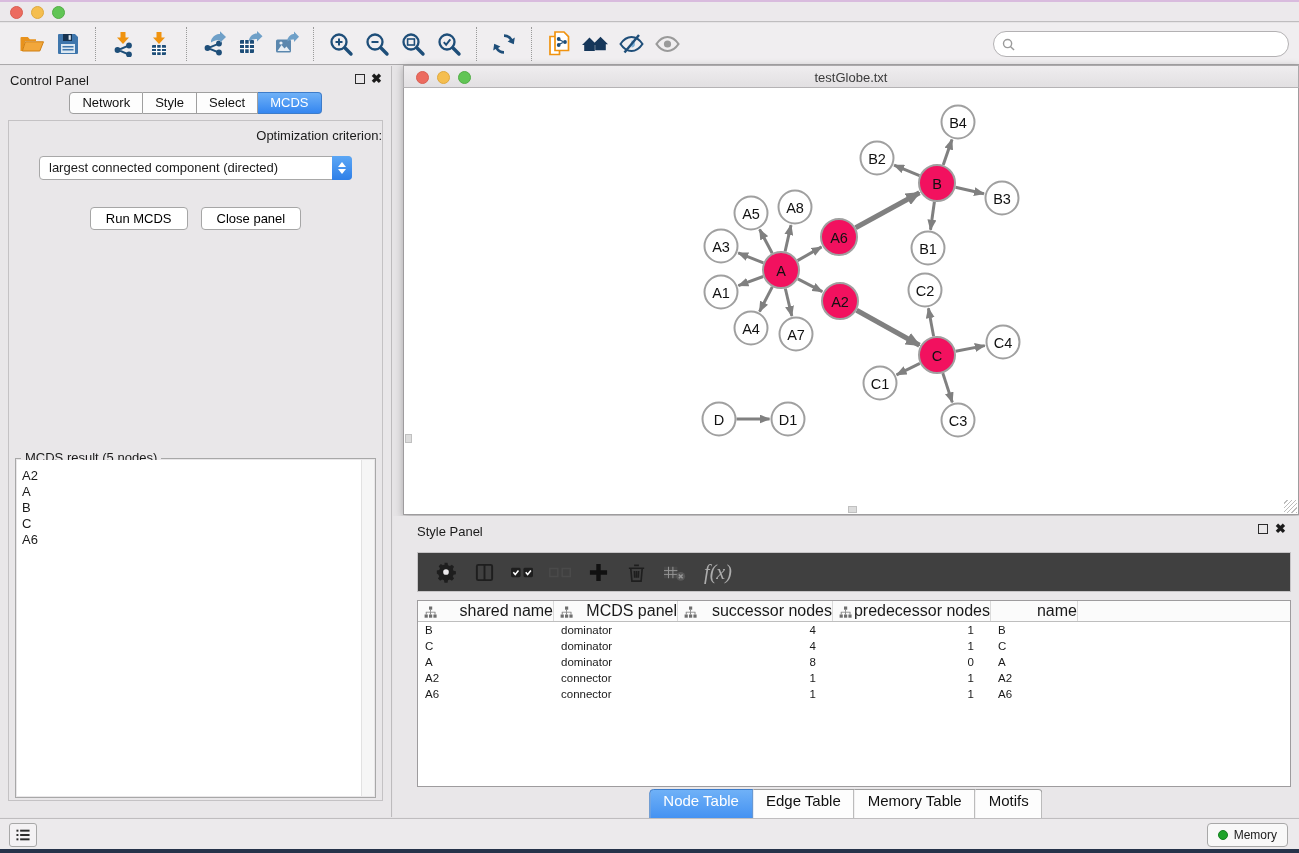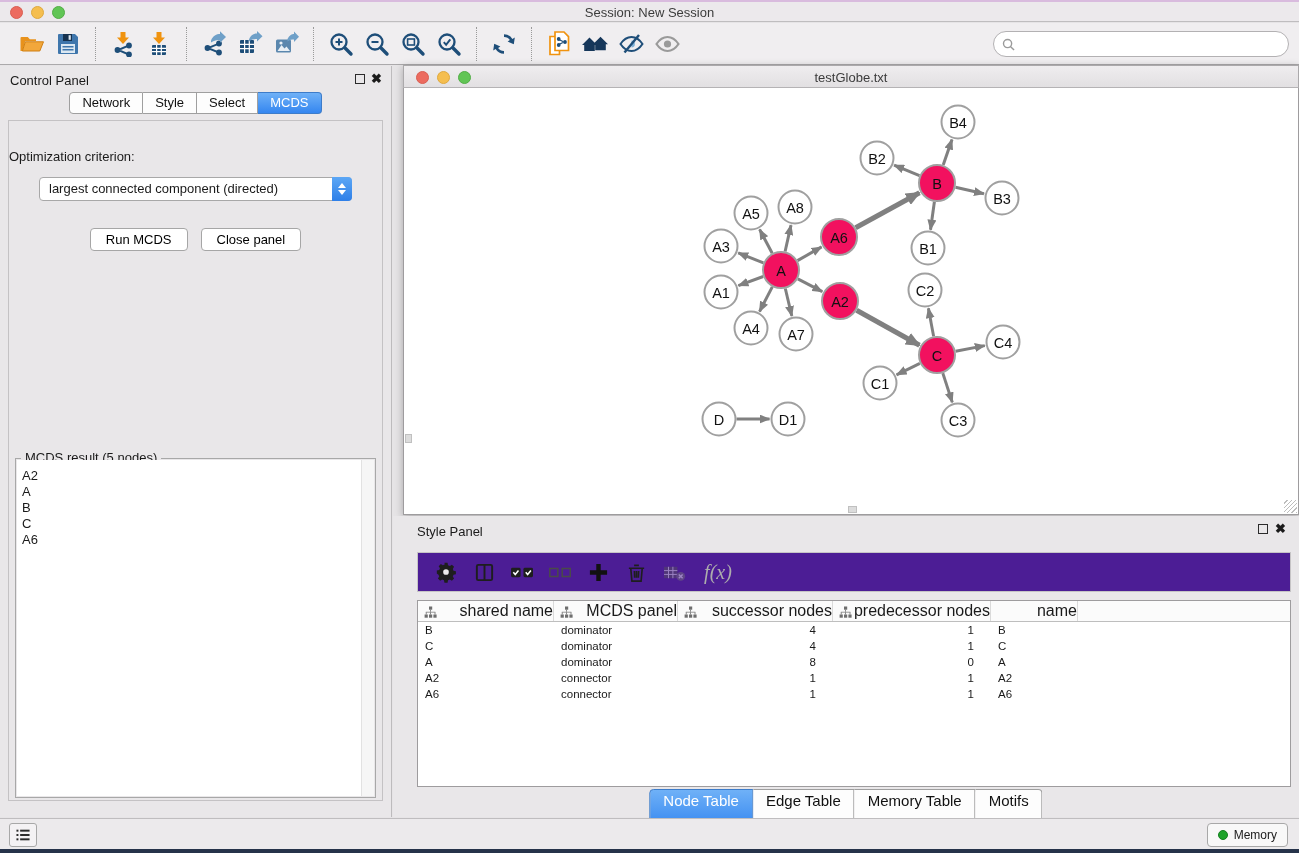--- a/index.html
+++ b/index.html
@@ -36,21 +36,21 @@
   #control-panel .float-icon { right:26px; } #control-panel .close-icon { right:9px; }
 
   .seg-tabs { display:flex; justify-content:center; }
   .seg { background:#FDFDFD; border:1px solid #9F9F9F; border-left:none; padding:2px 12px 3px;
     font-size:13px; color:#111; cursor:default; }
   .seg:first-child { border-left:1px solid #9F9F9F; border-radius:4px 0 0 4px; }
   .seg:last-child { border-radius:0 4px 4px 0; }
   .seg.active { background:linear-gradient(#6FB1F7,#3486F0); border-color:#3D7CC9; color:#FFFFFF; }
 
   #cp-box { position:absolute; left:8px; right:8px; top:54px; bottom:16px; border:1px solid #C4C2C4; background:#E9E7E9; }
-  #opt-label { text-align:left; margin-top:28px; font-size:13px; }
+  #opt-label { text-align:right; margin-top:7px; font-size:13px; }
   #criterion { width:313px; height:24px; margin:13px auto 0; background:#FFFFFF; border:1px solid #A8A8A8;
     border-radius:4px; position:relative; font-size:13px; line-height:22px; padding-left:9px; }
   #criterion .stepper { position:absolute; right:-1px; top:-1px; width:20px; height:24px; border-radius:0 4px 4px 0;
     background:linear-gradient(#5CA7F5,#2E7FE8); display:flex; flex-direction:column; align-items:center; justify-content:center; gap:2px; }
   .arr-up { width:0; height:0; border-left:4px solid transparent; border-right:4px solid transparent; border-bottom:5px solid #fff; }
   .arr-dn { width:0; height:0; border-left:4px solid transparent; border-right:4px solid transparent; border-top:5px solid #fff; }
   #cp-buttons { display:flex; justify-content:center; gap:13px; margin-top:27px; }
   .cp-btn { background:#FFFFFF; border:1px solid #A6A6A6; border-radius:4px; font-size:13px;
     font-family:"Liberation Sans",sans-serif; padding:3px 15px; cursor:default; }
 
@@ -72,21 +72,21 @@
   #graph { position:absolute; left:9px; top:0; }
   .grip-left { position:absolute; left:1px; top:346px; width:7px; height:9px; background:#DCDCDC; border:1px solid #C0C0C0; }
   .grip-bottom { position:absolute; left:444px; bottom:1px; width:9px; height:7px; background:#DCDCDC; border:1px solid #C0C0C0; }
   .grip-corner { position:absolute; right:1px; bottom:1px; width:13px; height:13px;
     background:repeating-linear-gradient(135deg, transparent 0 2px, #BDBDBD 2px 3px); }
 
   
   #table-panel { position:absolute; left:393px; top:516px; width:906px; height:301px; background:#E9E7E9; }
   #table-panel .ptitle { position:absolute; left:24px; top:8px; font-size:13px; }
   #table-panel .float-icon { right:31px; } #table-panel .close-icon { right:13px; }
-  #tp-toolbar { position:absolute; left:24px; right:8px; top:36px; height:40px; background:#4c1d95;
+  #tp-toolbar { position:absolute; left:24px; right:8px; top:36px; height:40px; background:#404040;
     border:1px solid #C6C4C6; display:flex; align-items:center; padding-left:12px; gap:6px; }
   .tpbtn { display:inline-flex; align-items:center; justify-content:center; width:32px; height:30px; cursor:default; }
   .fx { font-family:"Liberation Serif", serif; font-style:italic; font-size:20px; color:#ADADAD; }
 
   #node-table { position:absolute; left:24px; right:8px; top:84px; height:187px; background:#FFFFFF;
     border:1px solid #9E9C9E; overflow:hidden; }
   #nt-header { display:flex; height:21px; background:#FBFBFB; border-bottom:1px solid #BEBEBE; }
   .hcell { position:relative; display:flex; align-items:center; justify-content:flex-end;
     font-size:16px; color:#1A1A1A; border-right:1px solid #DADADA; flex:none; }
   .hcell .tree { position:absolute; left:6px; top:4px; }
@@ -108,21 +108,20 @@
 </style>
 </head>
 <body>
 
 <div id="titlebar">
   <span class="lights">
     <span class="tl red"></span>
     <span class="tl yellow"></span>
     <span class="tl green"></span>
   </span>
-  <div class="title">Session: New Session</div>
 </div>
 
 <div id="toolbar">
   <div id="toolbar-icons">
       <span class="tbtn">
         <svg width="28" height="26" viewBox="0 0 26 26">
           <path fill="#E8921C" d="M1.5 20V7a1 1 0 0 1 1-1h6.3l2 2.2H17V10H6.2L3.5 20z"></path>
           <path fill="#F2A73B" stroke="#D07F12" stroke-width="1" d="M6.3 10.8h18.2L20.8 20H3.4z"></path>
         </svg>
       </span>

